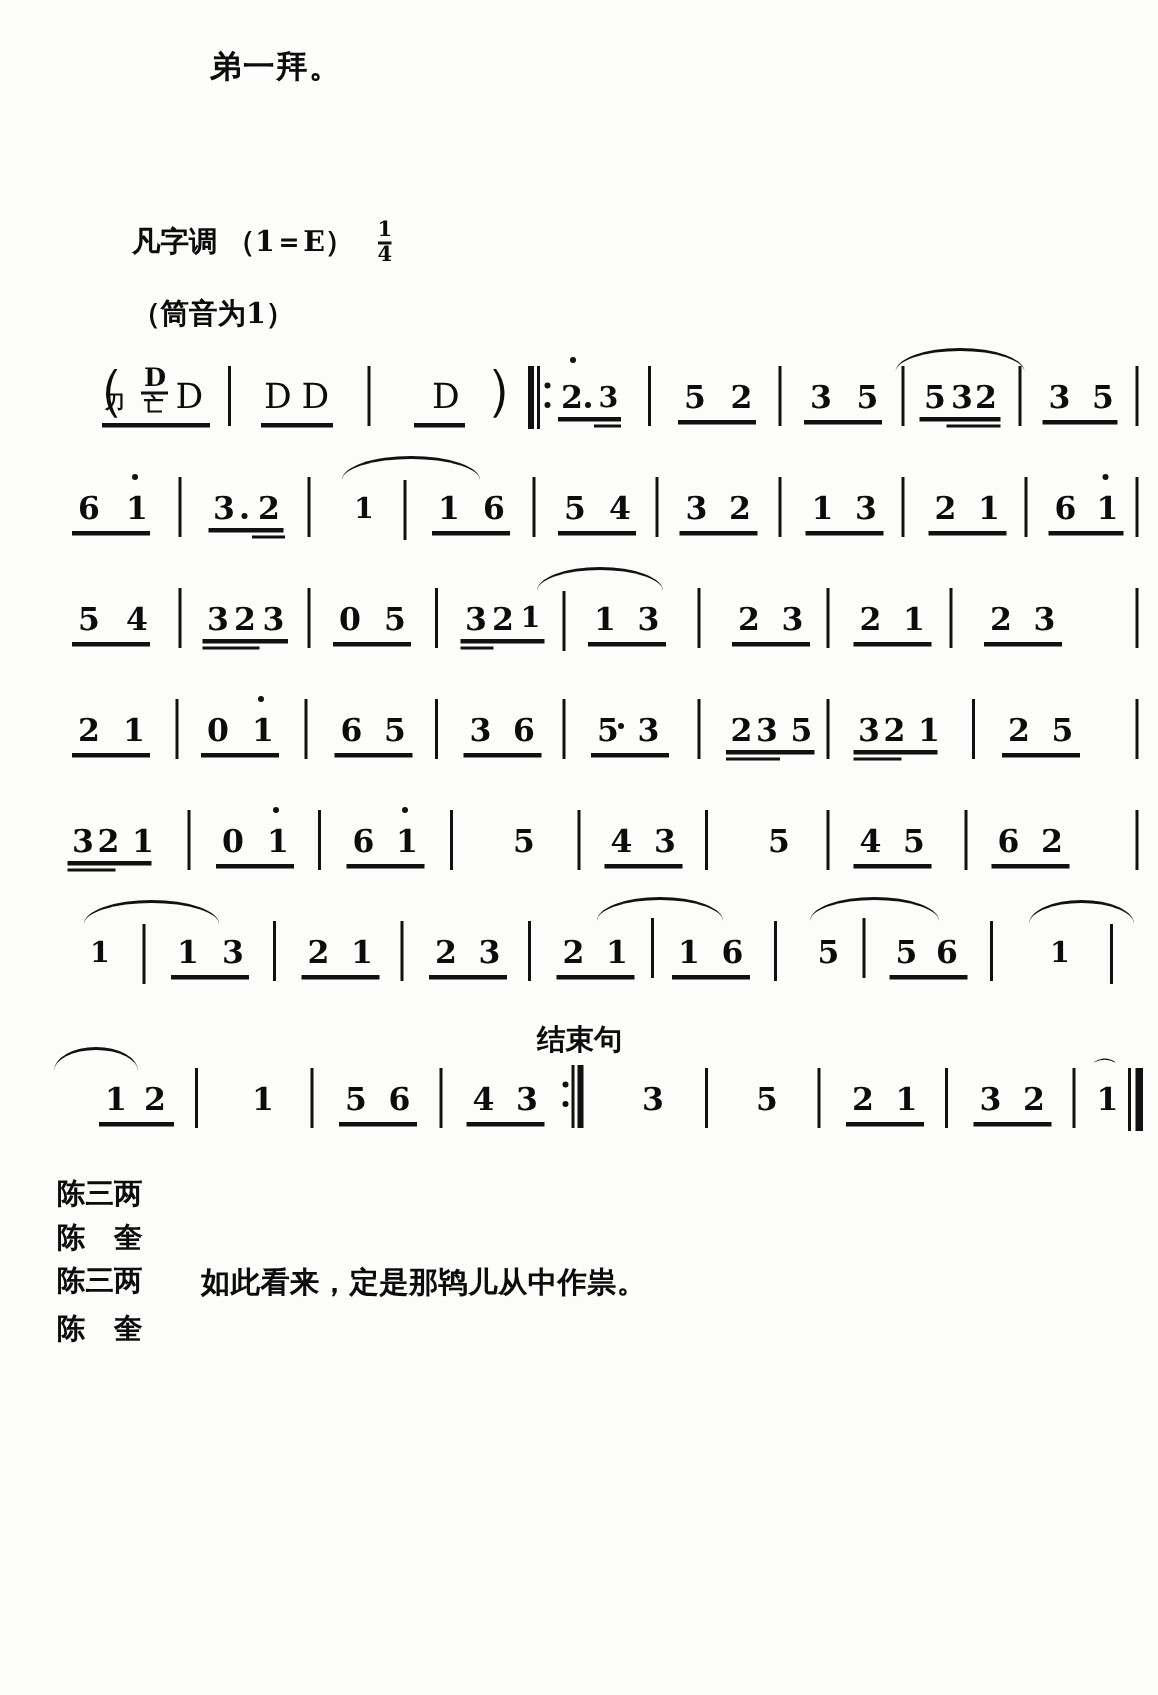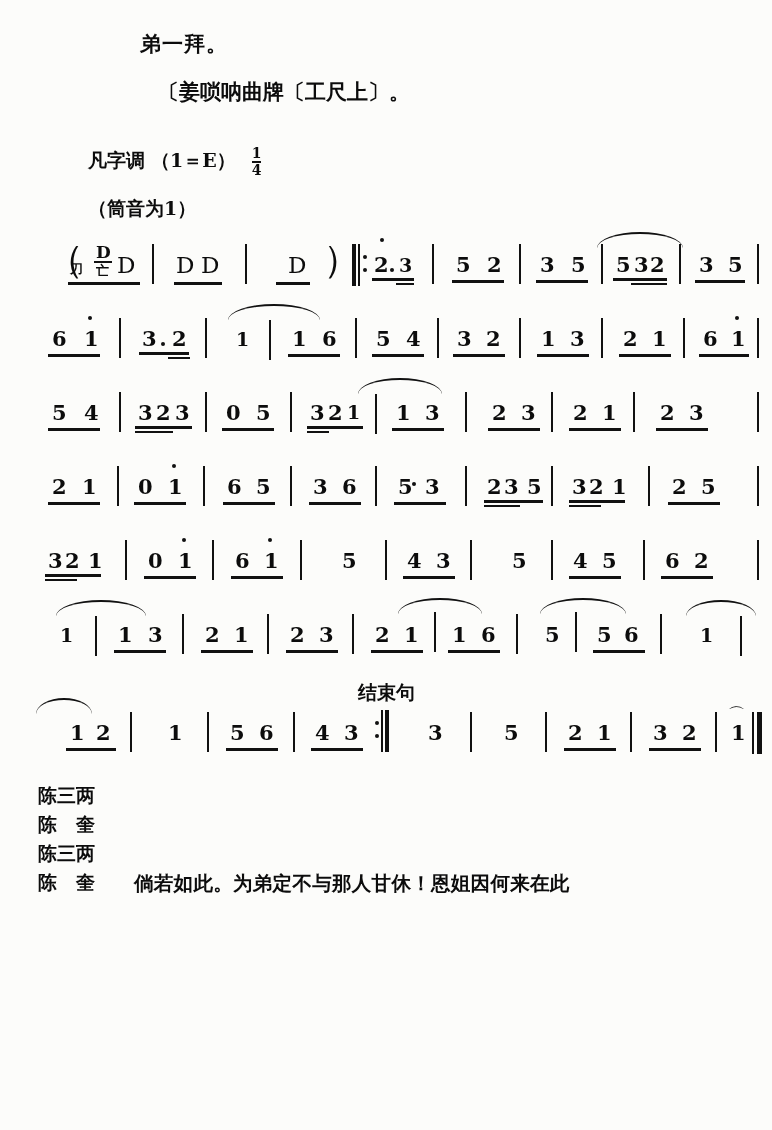--- a/index.html
+++ b/index.html
@@ -218,21 +218,20 @@
     text-align: justify;
     letter-spacing: 0.3px;
   }
 </style>
 </head>
 <body>
 
 <div class="page">
 
   <div class="hdr-title">弟一拜。</div>
-  <div class="hdr-sub">〔姜唢呐曲牌〔工尺上〕。</div>
 
   <div class="keyline">
     <span>凡字调</span>
     <span>（1＝E）</span>
     <span class="frac">
       <span class="num">1</span>
       <span class="den">4</span>
     </span>
   </div>
   <div class="keyline2">（筒音为1）</div>
@@ -592,22 +591,22 @@
     <div class="dline">
       <div class="spk">陈三两</div>
     </div>
 
     <div class="dline">
       <div class="spk">陈　奎</div>
     </div>
 
     <div class="dline">
       <div class="spk">陈三两</div>
+      <div class="txt">如此看来，定是那鸨儿从中作祟。</div>
     </div>
 
     <div class="dline">
       <div class="spk">陈　奎</div>
-      <div class="txt">倘若如此。为弟定不与那人甘休！恩姐因何来在此</div>
     </div>
 
   </div>
 
 </div>
 
 </body></html>

